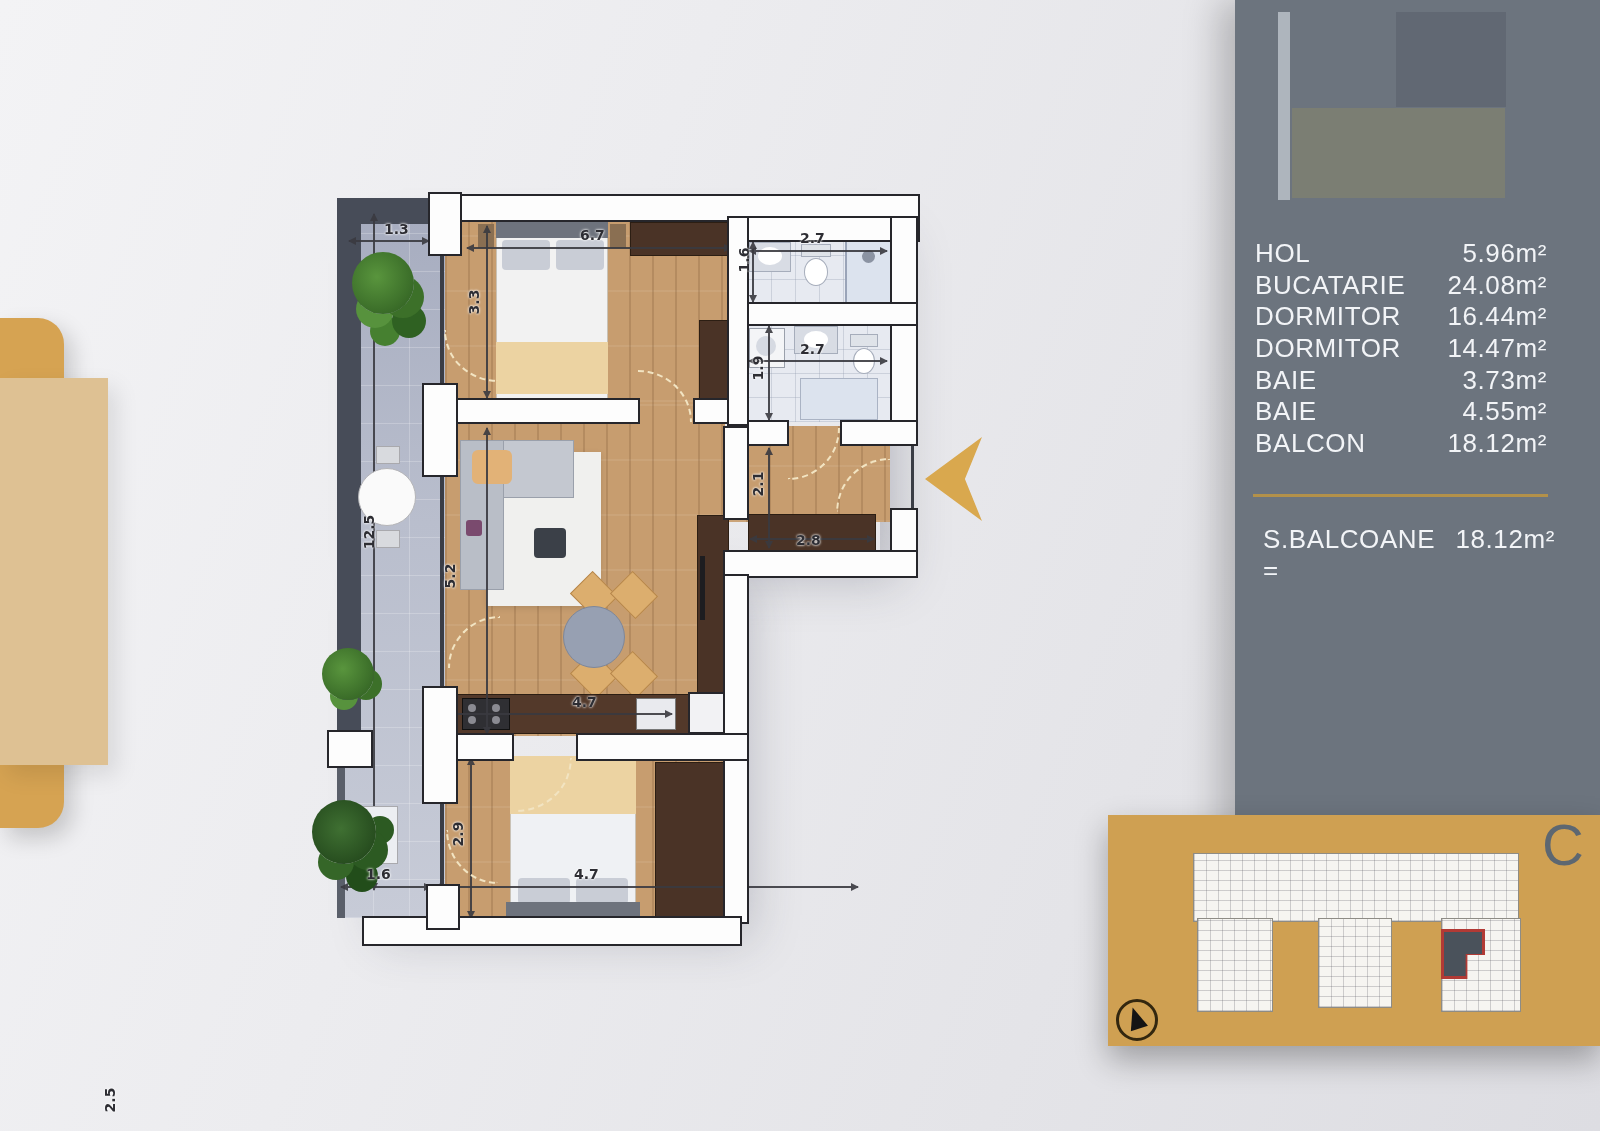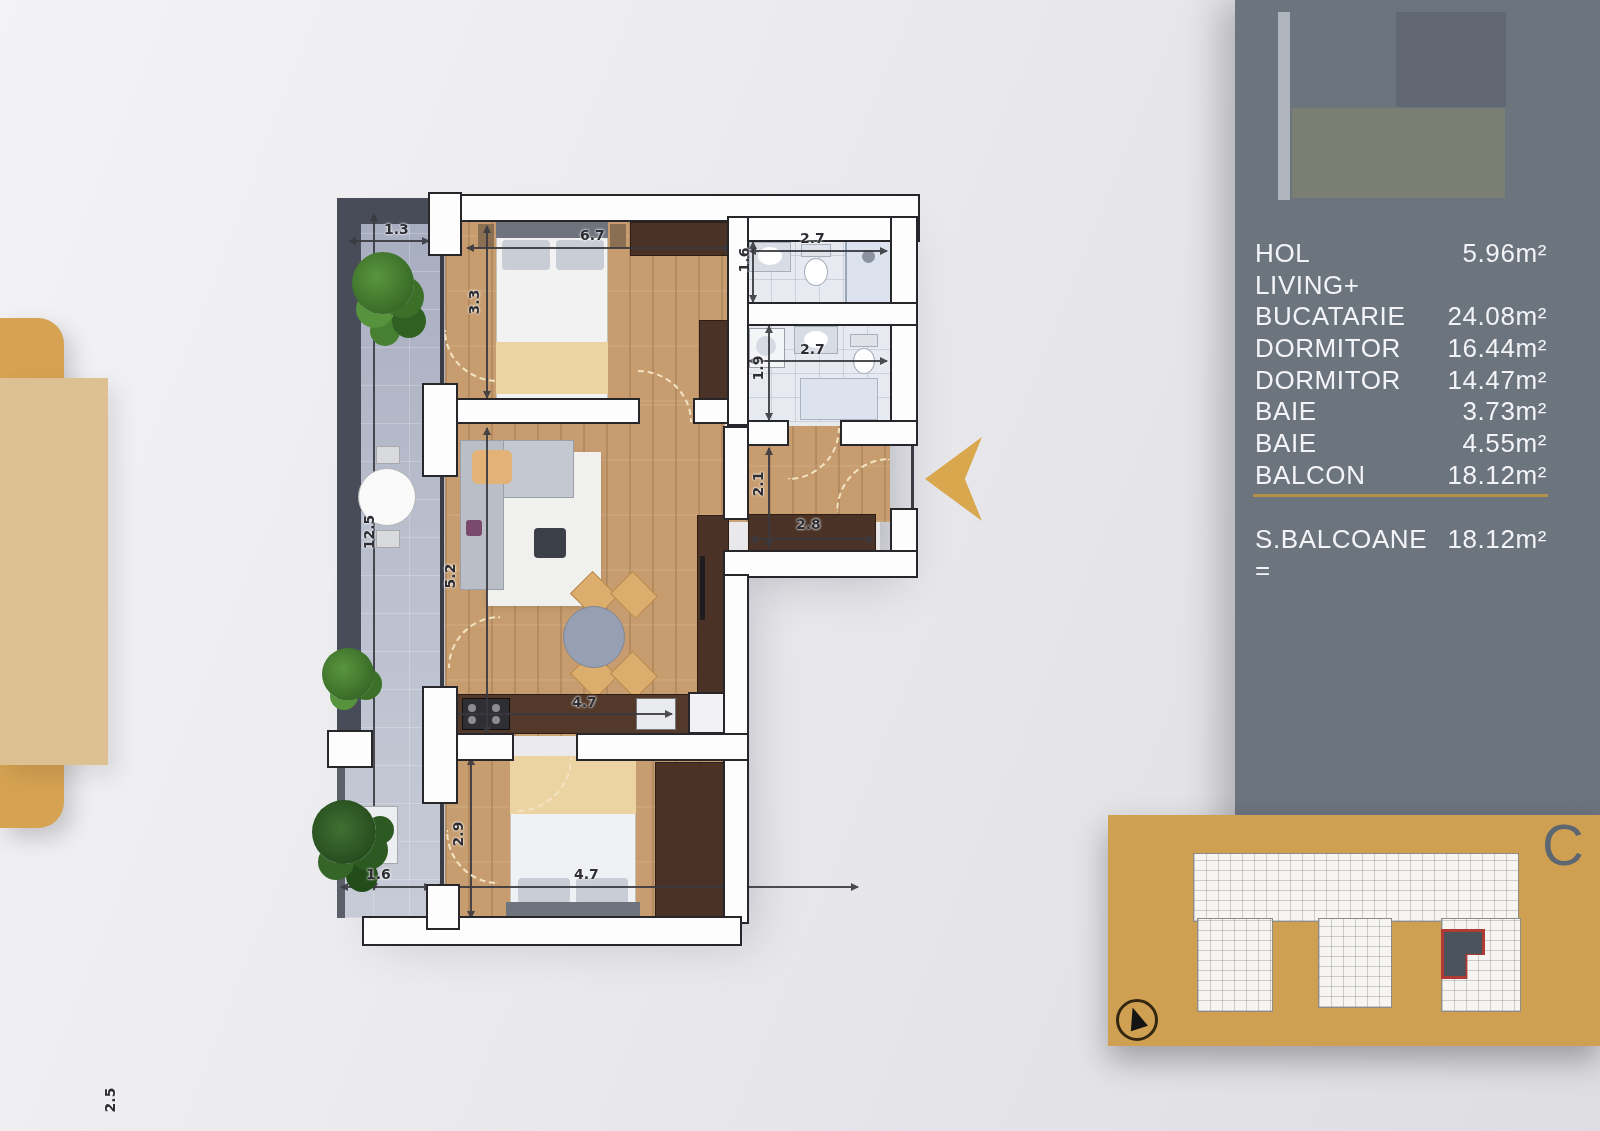--- a/index.html
+++ b/index.html
@@ -206,21 +206,21 @@
   <div id="dim-labels" class="abs" style="left:0;top:0;width:100%;height:100%">
       <span class="dimlabel" style="left: 384px; top: 221px;">1.3</span>
       <span class="dimlabel" style="left: 352px; top: 524px; transform: rotate(-90deg);">12.5</span>
       <span class="dimlabel" style="left: 462px; top: 294px; transform: rotate(-90deg);">3.3</span>
       <span class="dimlabel" style="left: 580px; top: 227px;">6.7</span>
       <span class="dimlabel" style="left: 800px; top: 230px;">2.7</span>
       <span class="dimlabel" style="left: 732px; top: 252px; transform: rotate(-90deg);">1.6</span>
       <span class="dimlabel" style="left: 800px; top: 341px;">2.7</span>
       <span class="dimlabel" style="left: 746px; top: 360px; transform: rotate(-90deg);">1.9</span>
       <span class="dimlabel" style="left: 746px; top: 476px; transform: rotate(-90deg);">2.1</span>
-      <span class="dimlabel" style="left: 796px; top: 516px;">2.8</span>
+      <span class="dimlabel" style="left: 796px; top: 532px;">2.8</span>
       <span class="dimlabel" style="left: 438px; top: 568px; transform: rotate(-90deg);">5.2</span>
       <span class="dimlabel" style="left: 572px; top: 694px;">4.7</span>
       <span class="dimlabel" style="left: 446px; top: 826px; transform: rotate(-90deg);">2.9</span>
       <span class="dimlabel" style="left: 366px; top: 866px;">1.6</span>
       <span class="dimlabel" style="left: 574px; top: 866px;">4.7</span>
       <span class="dimlabel" style="left: 98px; top: 1092px; transform: rotate(-90deg);">2.5</span>
     </div>
 
   <div id="arrow-entry"></div>
 
@@ -229,24 +229,20 @@
     <div class="ghost" style="left:43px;top:12px;width:12px;height:188px;background:rgba(230,235,240,.55)"></div>
     <div class="ghost" style="left:161px;top:12px;width:110px;height:95px;background:rgba(60,66,76,.22)"></div>
     <div class="ghost" style="left:57px;top:108px;width:213px;height:90px;background:rgba(148,142,100,.40)"></div>
 
     <div id="room-list" class="abs" style="left:20px;top:238px;width:292px">
         <div class="lrow">
           <span class="ll">HOL</span>
           <span class="lv">5.96m²</span>
         </div>
         <div class="lrow">
-          <span class="ll">LIVING+</span>
-          <span class="lv"></span>
-        </div>
-        <div class="lrow">
           <span class="ll">BUCATARIE</span>
           <span class="lv">24.08m²</span>
         </div>
         <div class="lrow">
           <span class="ll">DORMITOR</span>
           <span class="lv">16.44m²</span>
         </div>
         <div class="lrow">
           <span class="ll">DORMITOR</span>
           <span class="lv">14.47m²</span>
@@ -258,21 +254,21 @@
         <div class="lrow">
           <span class="ll">BAIE</span>
           <span class="lv">4.55m²</span>
         </div>
         <div class="lrow">
           <span class="ll">BALCON</span>
           <span class="lv">18.12m²</span>
         </div>
       </div>
     <div id="goldrule"></div>
-    <div id="totals-list" class="abs" style="left:20px;top:524px;width:292px">
+    <div id="totals-list" class="abs" style="left:28px;top:524px;width:292px">
         <div class="lrow">
           <span class="ll">S.BALCOANE =</span>
           <span class="lv">18.12m²</span>
         </div>
       </div>
 
   </div>
 
   <div id="gold-panel">
     <div id="section-letter">C</div>

